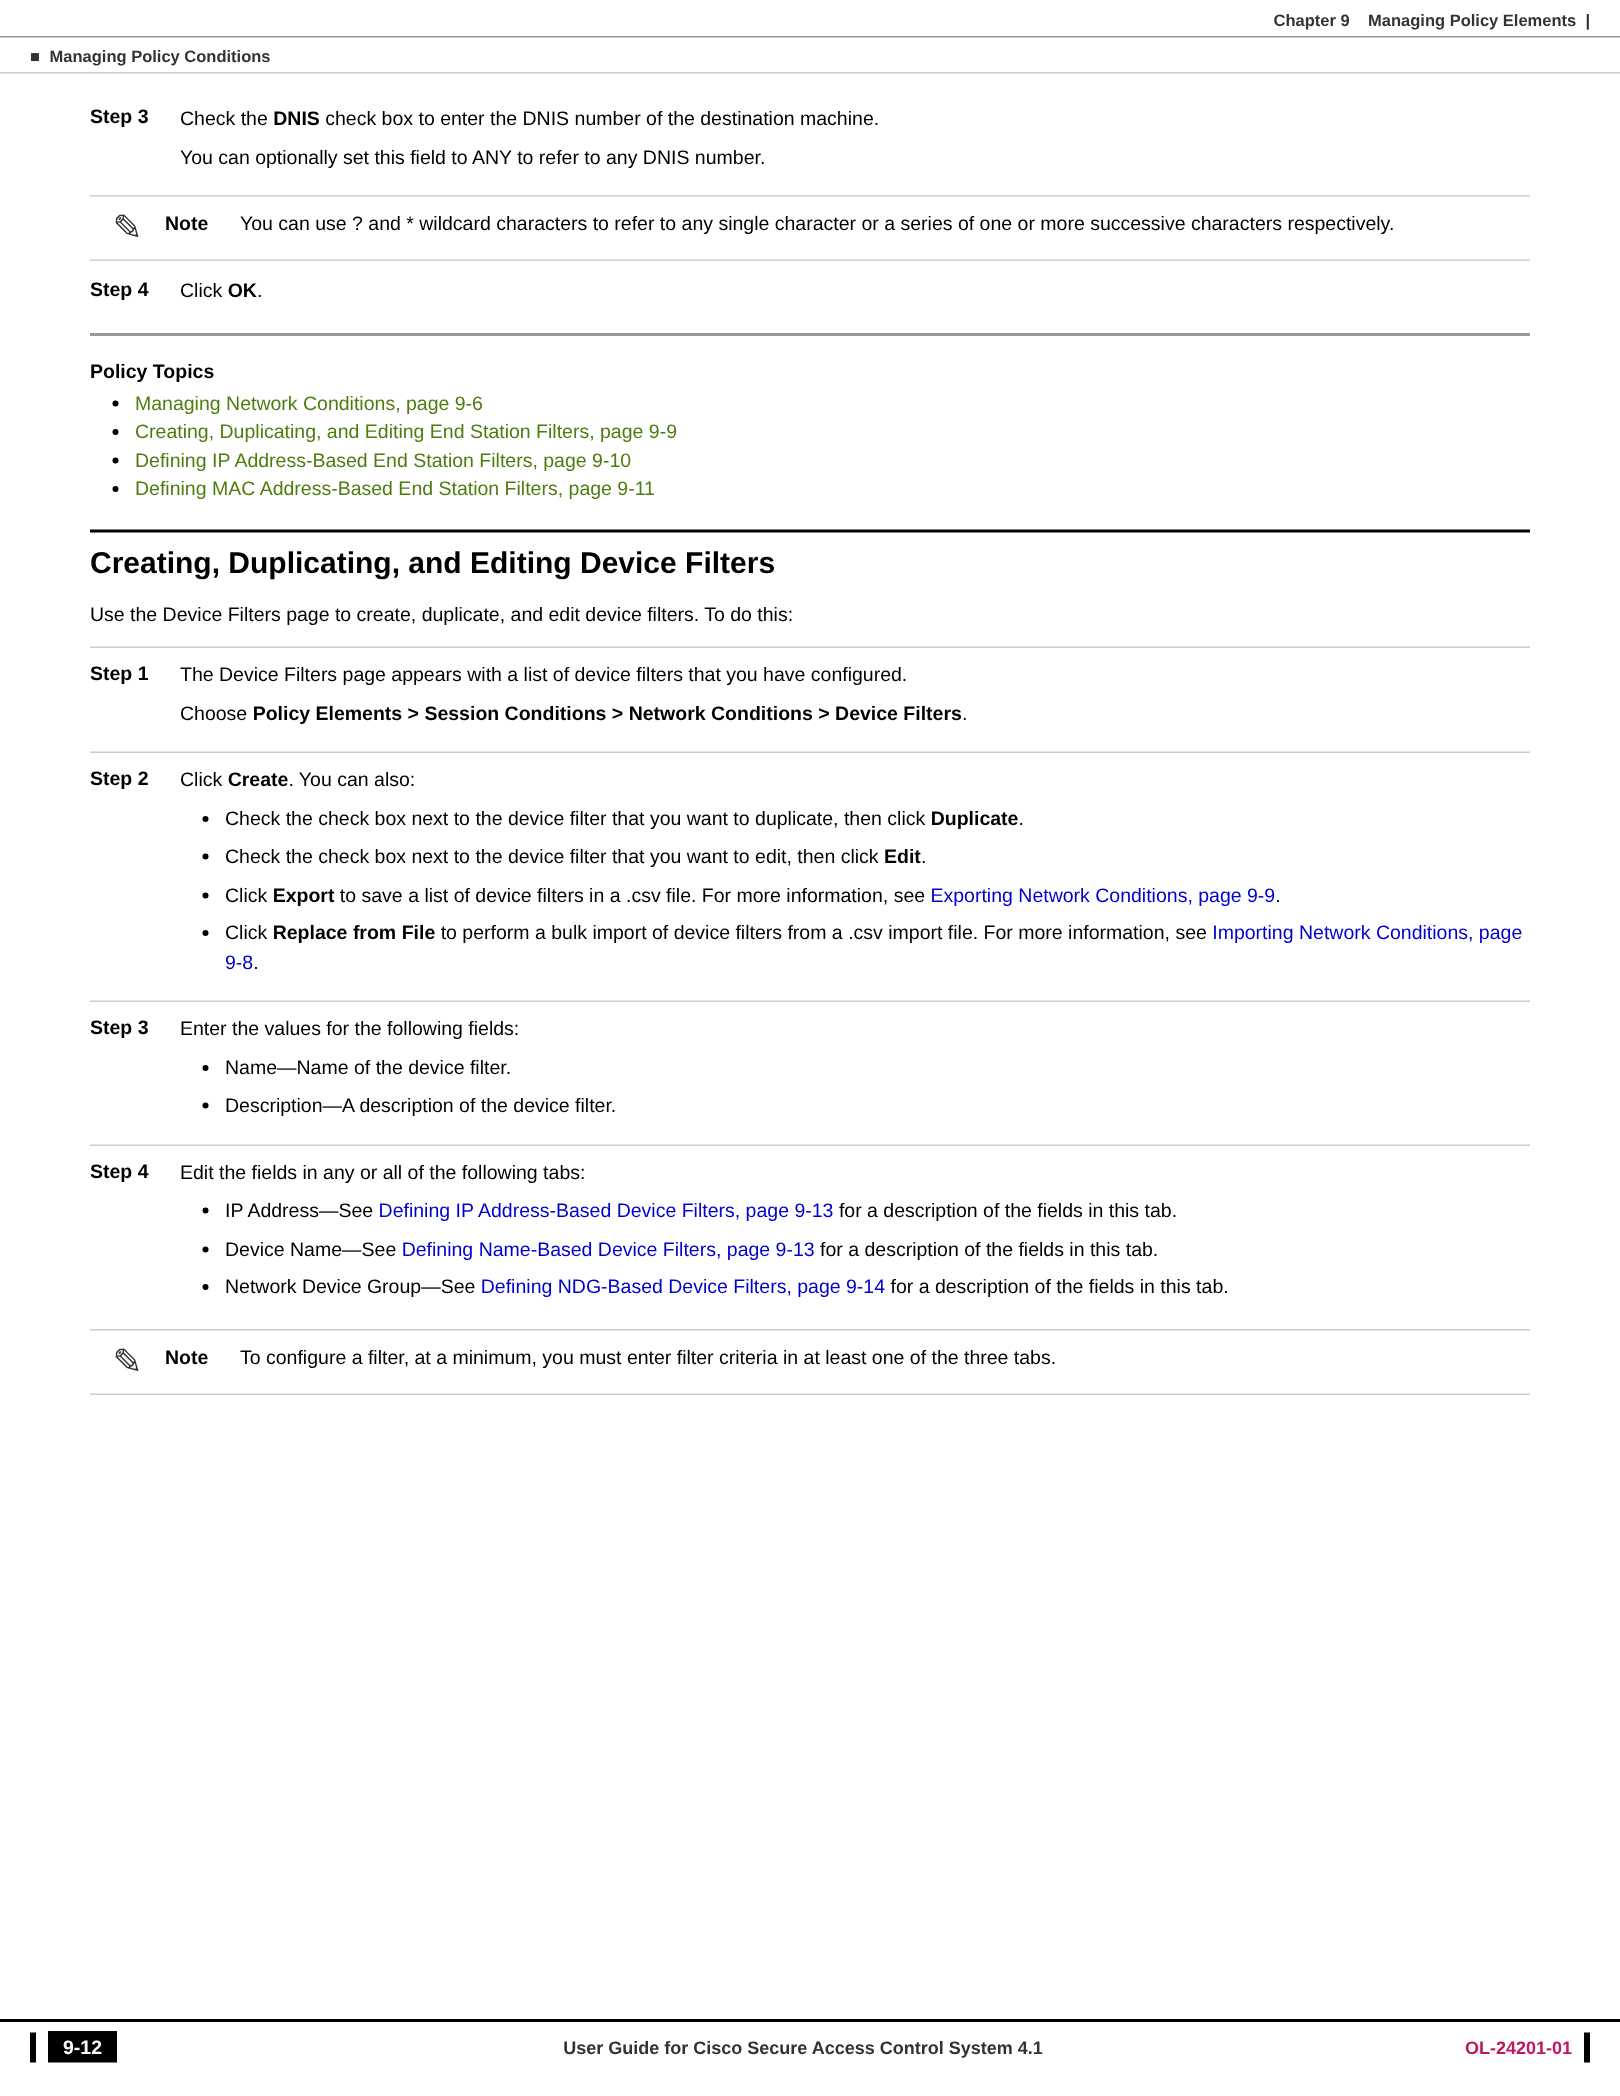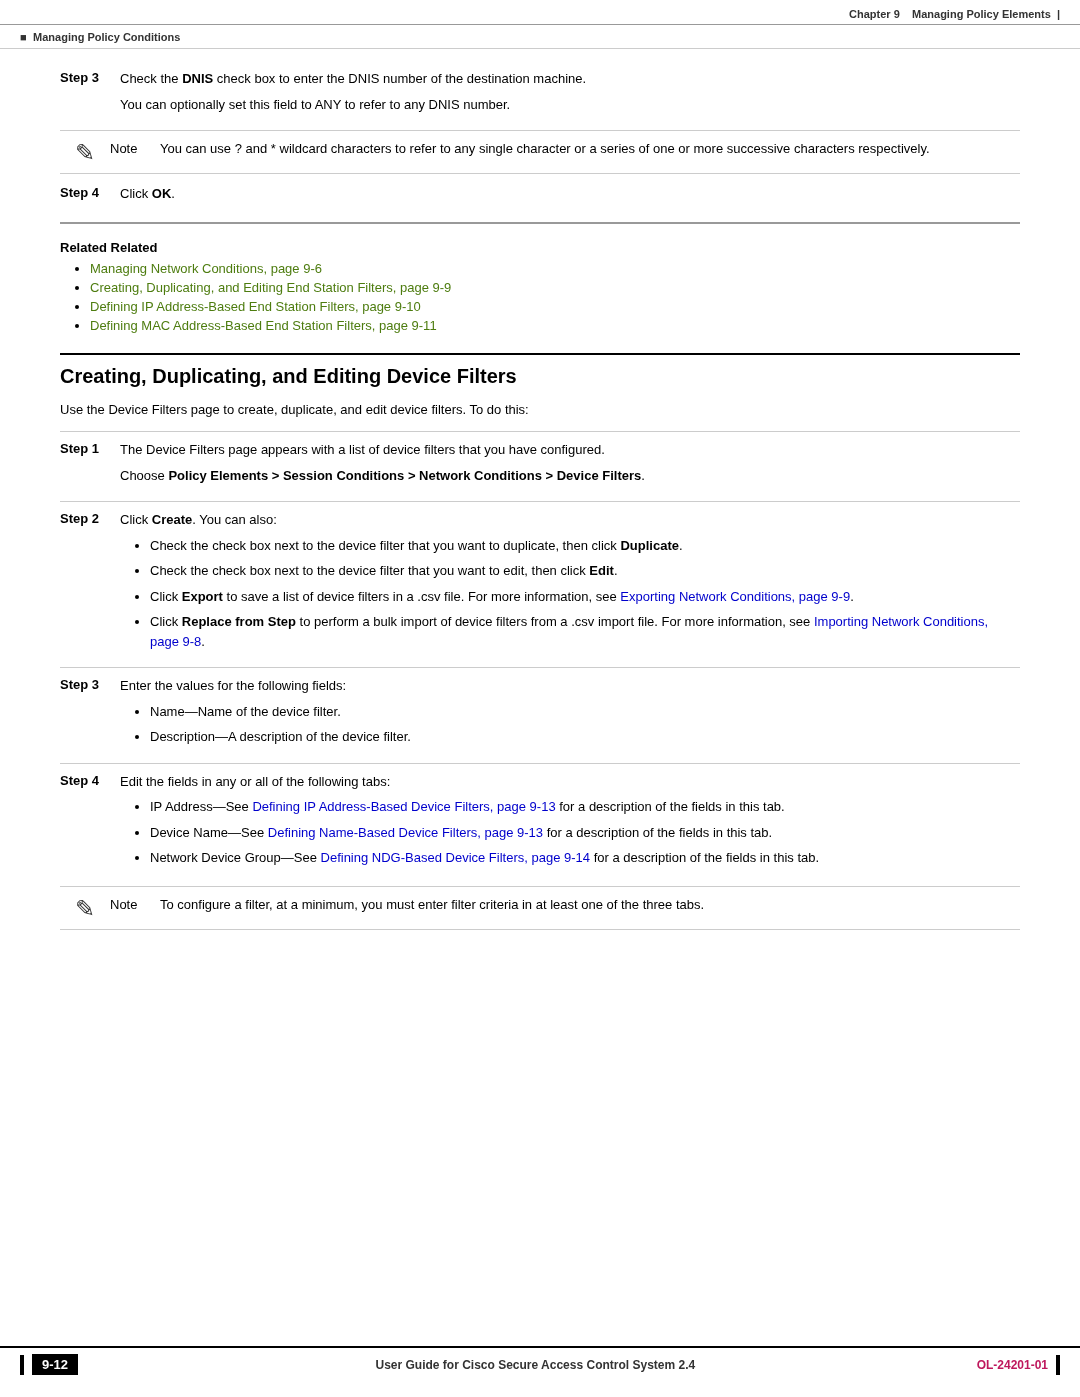--- a/index.html
+++ b/index.html
@@ -82,21 +82,21 @@
       align-items: center;
       padding-top: 2px;
     }
     .pencil-icon {
       font-size: 24px;
       color: #333;
       line-height: 1;
     }
     .note-label-col {
       min-width: 50px;
-      font-weight: normal;
+      font-weight: bold;
       font-size: 13px;
       padding-top: 2px;
       padding-right: 10px;
     }
     .note-text {
       font-size: 13px;
       line-height: 1.5;
       flex: 1;
     }
 
@@ -248,21 +248,21 @@
   <div class="step-row" style="margin-top:10px;">
     <div class="step-label">Step 4</div>
     <div class="step-content">
       <p>Click <strong>OK</strong>.</p>
     </div>
   </div>
 
   <hr class="section-divider">
 
   <div class="related-topics">
-    <div class="related-topics-title">Related Related</div>
+    <div class="related-topics-title">Policy Topics</div>
     <ul>
       <li><a href="#">Managing Network Conditions, page 9-6</a></li>
       <li><a href="#">Creating, Duplicating, and Editing End Station Filters, page 9-9</a></li>
       <li><a href="#">Defining IP Address-Based End Station Filters, page 9-10</a></li>
       <li><a href="#">Defining MAC Address-Based End Station Filters, page 9-11</a></li>
     </ul>
   </div>
 
   <h2 class="section-heading">Creating, Duplicating, and Editing Device Filters</h2>
 
@@ -289,21 +289,21 @@
         <span>Click </span><strong>Create</strong><span>. You can also:</span>
       </p>
       <ul class="bullet-list">
         <li>
           <span>Check the check box next to the device filter that you want to duplicate, then click </span><strong>Duplicate</strong><span>.</span>
         </li>
         <li>
           <span>Check the check box next to the device filter that you want to edit, then click </span><strong>Edit</strong><span>.</span>
         </li>
         <li>Click <strong>Export</strong> to save a list of device filters in a .csv file. For more information, see <a href="#" style="color:#0000CC;">Exporting Network Conditions, page 9-9</a>.</li>
-        <li>Click <strong>Replace from Step</strong> to perform a bulk import of device filters from a .csv import file. For more information, see <a href="#" style="color:#0000CC;">Importing Network Conditions, page 9-8</a>.</li>
+        <li>Click <strong>Replace from File</strong> to perform a bulk import of device filters from a .csv import file. For more information, see <a href="#" style="color:#0000CC;">Importing Network Conditions, page 9-8</a>.</li>
       </ul>
     </div>
   </div>
 
   <hr class="thin-divider">
 
   <div class="step-row">
     <div class="step-label">Step 3</div>
     <div class="step-content">
       <p>Enter the values for the following fields:</p>
@@ -334,16 +334,16 @@
     </div>
     <div class="note-label-col">Note</div>
     <div class="note-text">To configure a filter, at a minimum, you must enter filter criteria in at least one of the three tabs.</div>
   </div>
 
 </div>
 
 <div class="page-footer">
   <div class="footer-bar-left"></div>
   <div class="footer-page-num">9-12</div>
-  <div class="footer-guide-title">User Guide for Cisco Secure Access Control System 2.4</div>
+  <div class="footer-guide-title">User Guide for Cisco Secure Access Control System 4.1</div>
   <div class="footer-doc-num">OL-24201-01</div>
   <div class="footer-bar-right"></div>
 </div>
 
 </body></html>

